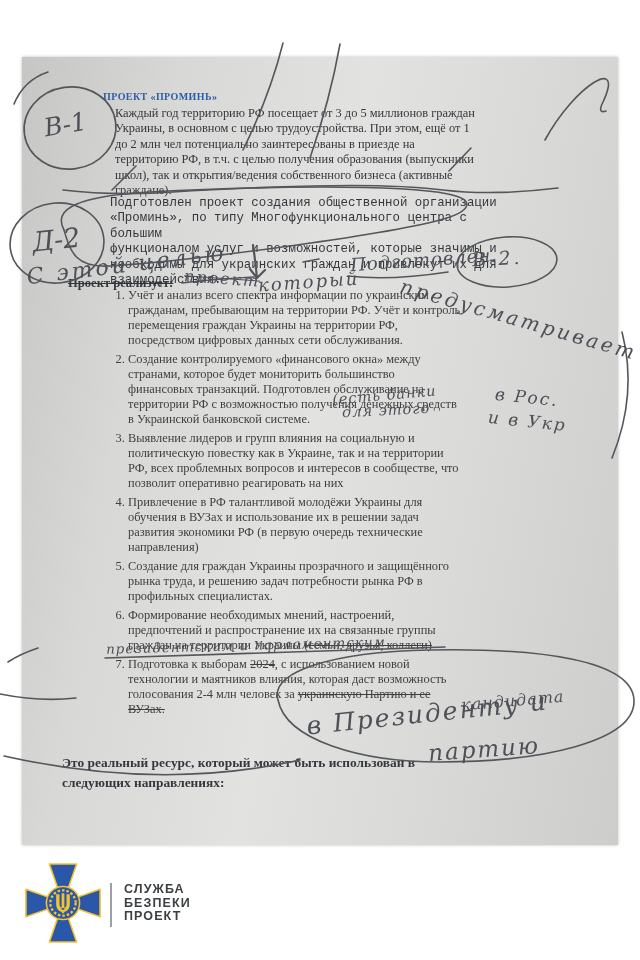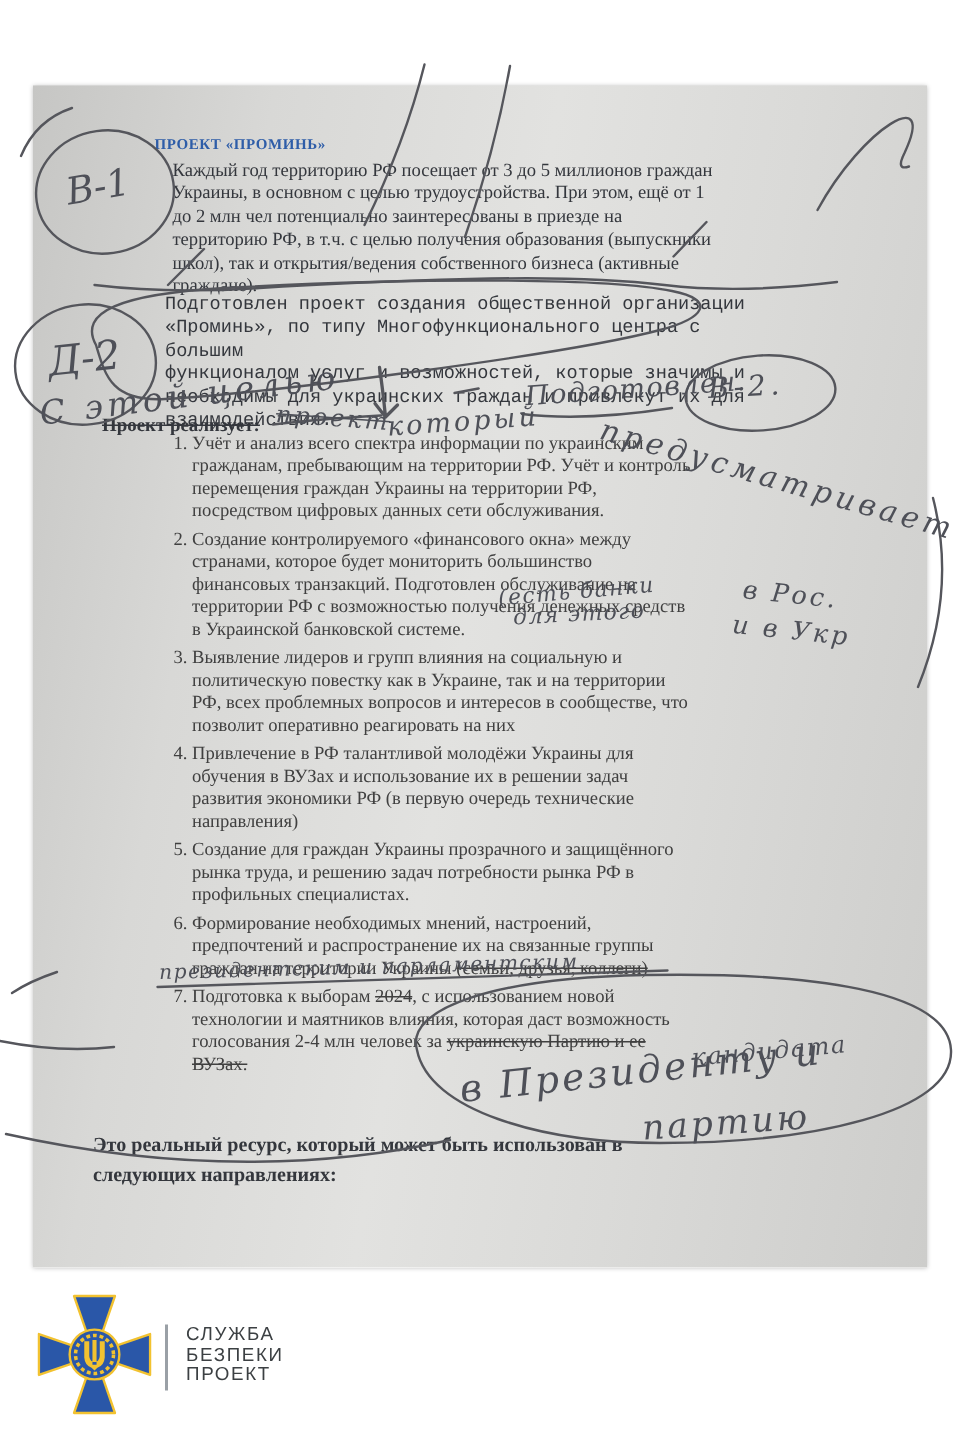--- a/index.html
+++ b/index.html
@@ -41,21 +41,21 @@
   .hw-inukr    { left:488px; top:411px; font-size:17px; letter-spacing:2px; transform:rotate(6deg); }
   .hw-elect    { left:106px; top:637px; font-size:13.5px; letter-spacing:1px; transform:rotate(-1.5deg); }
   .hw-cand     { left:461px; top:691px; font-size:16px; letter-spacing:1px; transform:rotate(-5deg); }
   .hw-pres     { left:306px; top:699px; font-size:25px; letter-spacing:2px; transform:rotate(-6deg); }
   .hw-party    { left:428px; top:736px; font-size:23px; letter-spacing:2px; transform:rotate(-4deg); }
 
   .ink { position:absolute; left:0; top:0; pointer-events:none; }
 
   
   .footer-divider { position:absolute; left:110px; top:883px; width:2px; height:44px; background:#9aa0a6; }
-  .footer-text { position:absolute; left:124px; top:883px; font-family:"Liberation Sans", sans-serif; font-size:12.5px; font-weight:normal; line-height:13.6px; letter-spacing:1.1px; color:#3c4043; }
+  .footer-text { position:absolute; left:124px; top:883px; font-family:"Liberation Sans", sans-serif; font-size:12.5px; font-weight:bold; line-height:13.6px; letter-spacing:1.1px; color:#3c4043; }
   .logo { position:absolute; left:24px; top:862px; }
 </style>
 </head>
 <body>
 
 <div class="canvas">
 
   <div class="paper"></div>
 
   <div class="print doc-title">ПРОЕКТ «ПРОМИНЬ»</div>

